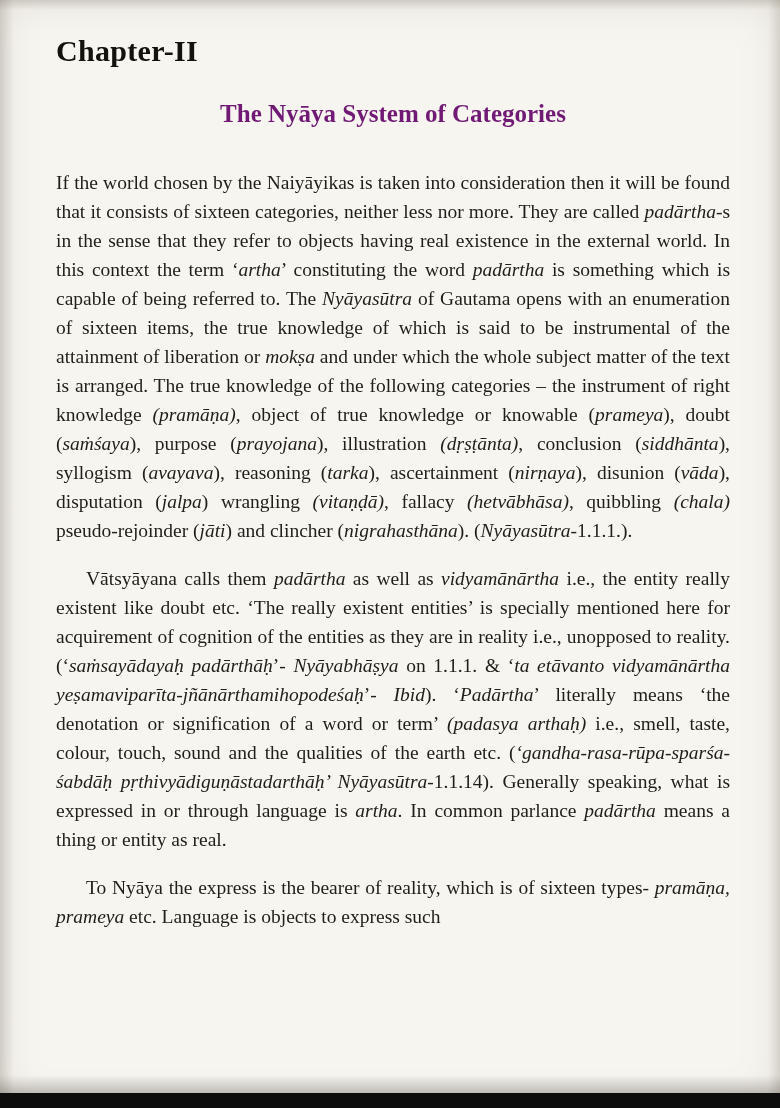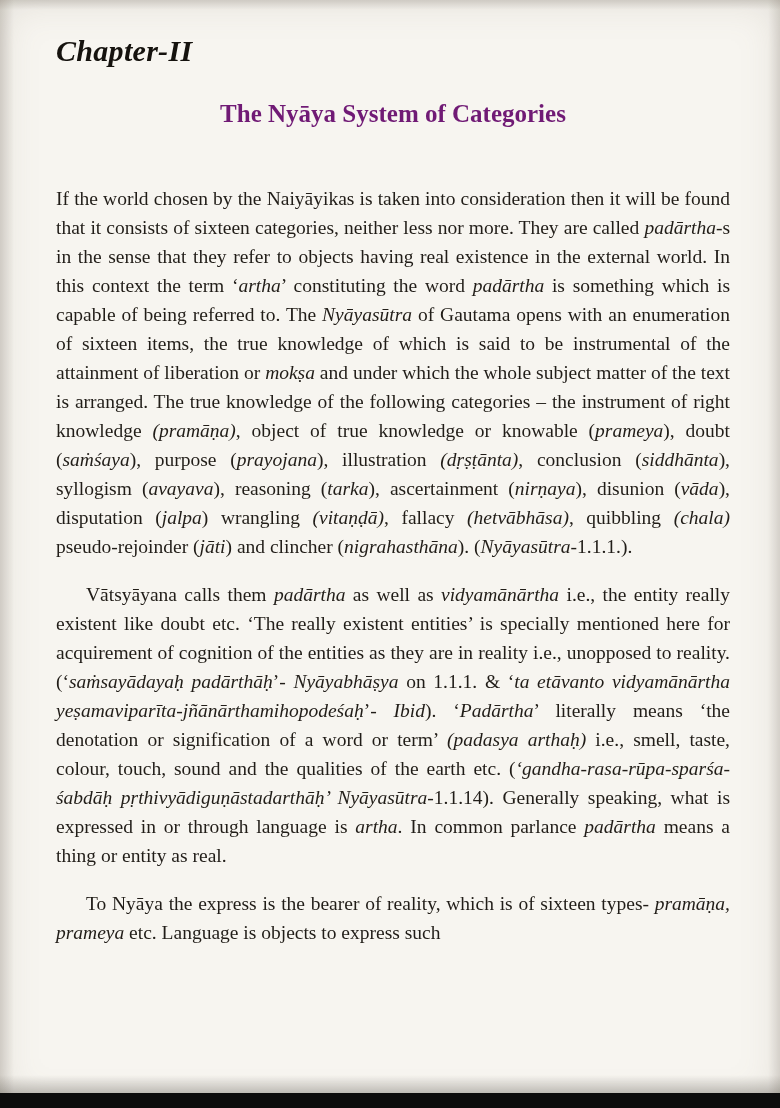--- a/index.html
+++ b/index.html
@@ -54,31 +54,30 @@
     right: 50px;
     top: 34px;
     color: #1d1a16;
   }
   h1.chapter {
     font-size: 30px;
     font-weight: bold;
     margin: 0 0 0 0;
     letter-spacing: 0.3px;
     color: #15120e;
-    font-style: italic;
   }
   h2.section {
     font-size: 25px;
     font-weight: bold;
     text-align: center;
     margin: 32px 0 0 0;
     color: #701a75;
   }
   .body-text {
-    margin-top: 56px;
+    margin-top: 40px;
   }
   .body-text p.para {
     font-size: 19.5px;
     line-height: 29px;
     text-align: justify;
     margin: 0 0 19px 0;
     color: #211d18;
   }
   .body-text p.para.indent {
     text-indent: 30px;

